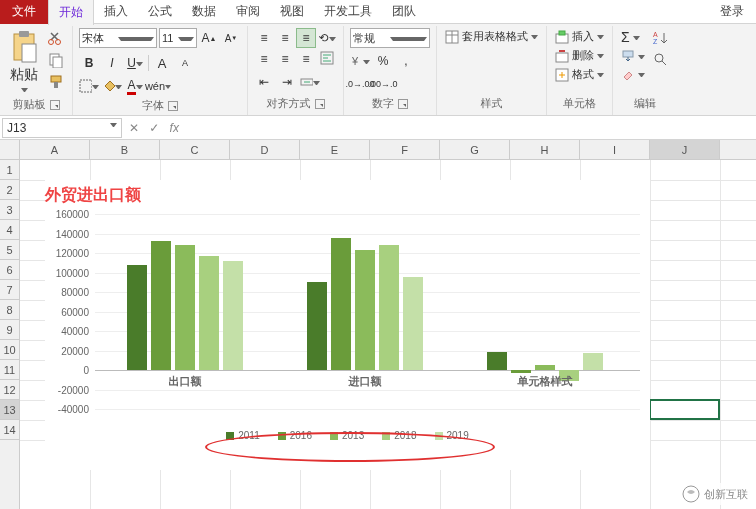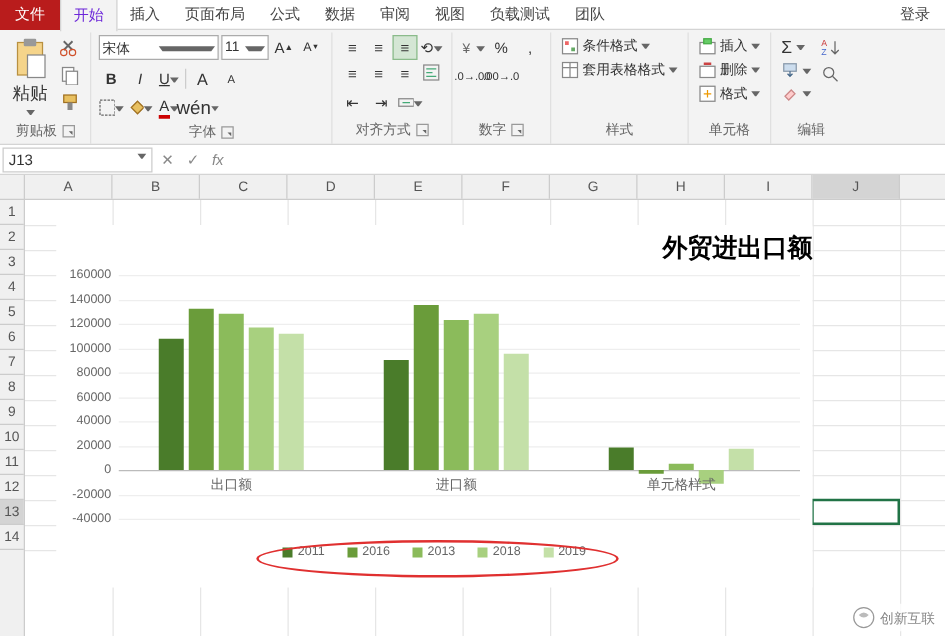--- a/index.html
+++ b/index.html
@@ -58,49 +58,48 @@
 .row-header { height: 20px; border-bottom: 1px solid #ccc; text-align: center; font-size: 11px; color: #555; line-height: 20px; }
 .row-header.sel { background: #d4d4d4; }
 .corner { position: absolute; left: 0; top: 0; width: 20px; height: 20px; background: #f0f0f0; border-right: 1px solid #ccc; border-bottom: 1px solid #ccc; }
 .cells { position: absolute; left: 20px; top: 20px; right: 0; bottom: 0; }
 .grid-line-v { position: absolute; top: 0; bottom: 0; border-right: 1px solid #e6e6e6; }
 .grid-line-h { position: absolute; left: 0; right: 0; border-bottom: 1px solid #e6e6e6; }
 .sel-cell { position: absolute; border: 2px solid #217346; background: #fff; }
 
 
 .chart-area { position: absolute; left: 25px; top: 20px; width: 605px; height: 290px; background: #fff; }
-.chart-title { text-align: right; font-size: 20px; font-weight: bold; padding: 5px 0 8px 0; color: #000000; }
+.chart-title { text-align: left; font-size: 16px; font-weight: bold; padding: 5px 0 8px 0; color: #ef4444; }
 .plot { position: relative; height: 210px; margin-left: 50px; margin-right: 10px; }
 .y-axis { position: absolute; left: -50px; top: 0; bottom: 15px; width: 48px; }
 .y-tick { position: absolute; right: 4px; font-size: 10px; color: #666; transform: translateY(-50%); }
 .grid-h { position: absolute; left: 0; right: 0; border-top: 1px solid #eee; }
 .baseline { border-top: 1px solid #bbb; }
 .bars { position: absolute; left: 0; right: 0; top: 0; bottom: 15px; }
 .bar { position: absolute; bottom: 0; width: 20px; }
-.cat-label { position: absolute; font-size: 11px; color: #666; transform: translateX(-50%); }
+.cat-label { position: absolute; font-size: 11px; color: #666; transform: translateX(-50%); font-weight: bold; }
 .legend { display: flex; justify-content: center; gap: 18px; padding: 6px 0; position: relative; }
 .legend-item { display: flex; align-items: center; gap: 4px; font-size: 10px; color: #666; }
 .legend-swatch { width: 8px; height: 8px; }
 .red-ellipse { position: absolute; border: 2px solid #e03030; border-radius: 50%; }
 
 .watermark { position: absolute; right: 4px; bottom: 4px; display: flex; align-items: center; gap: 4px; font-size: 11px; color: #888; background: rgba(255,255,255,0.8); padding: 2px 4px; }
 </style>
 </head>
 <body>
 
 <div class="ribbon-tabs">
   <div class="tab file">文件</div>
   <div class="tab active">开始</div>
   <div class="tab">插入</div>
-  <div class="tab">页面布局</div>
   <div class="tab">公式</div>
   <div class="tab">数据</div>
   <div class="tab">审阅</div>
   <div class="tab">视图</div>
-  <div class="tab">负载测试</div>
+  <div class="tab">开发工具</div>
   <div class="tab">团队</div>
   <div class="login">登录</div>
 </div>
 
 <div class="ribbon">
 
   <div class="group">
     <div class="group-body">
       <div class="big-btn">
         <svg width="28" height="34">
@@ -135,21 +134,21 @@
     </div>
     <div class="group-label">
         <span>剪贴板</span>
         <span class="corner-exp"></span>
       </div>
   </div>
 
   <div class="group">
     <div class="group-body" style="flex-direction:column;gap:3px;">
       <div class="font-row">
-        <div class="combo" style="width:96px">
+        <div class="combo" style="width:78px">
             <span>宋体</span>
             <span class="drop"></span>
           </div>
         <div class="combo" style="width:38px">
             <span>11</span>
             <span class="drop"></span>
           </div>
         <div class="icon-btn" style="font-size:12px;">A<sup style="font-size:7px">▲</sup></div>
         <div class="icon-btn" style="font-size:10px;">A<sup style="font-size:6px">▼</sup></div>
       </div>
@@ -171,21 +170,21 @@
         <div class="icon-btn">
             <svg width="14" height="14">
               <path d="M3 7 L8 2 L13 7 L8 12 Z" fill="#e8c060" stroke="#a07020"></path>
             </svg>
             <span class="drop"></span>
           </div>
         <div class="icon-btn">
             <span style="border-bottom:3px solid #c00;">A</span>
             <span class="drop"></span>
           </div>
-        <div class="icon-btn" style="font-size:15px;">wén<span class="drop"></span></div>
+        <div class="icon-btn" style="font-size:11px;">wén<span class="drop"></span></div>
       </div>
     </div>
     <div class="group-label">
         <span>字体</span>
         <span class="corner-exp"></span>
       </div>
   </div>
 
   <div class="group">
     <div class="group-body" style="flex-direction:column;gap:3px;">
@@ -221,20 +220,24 @@
       </div>
     </div>
     <div class="group-label">
         <span>对齐方式</span>
         <span class="corner-exp"></span>
       </div>
   </div>
 
   <div class="group">
     <div class="group-body" style="flex-direction:column;gap:3px;">
+      <div class="combo number-combo">
+          <span>常规</span>
+          <span class="drop"></span>
+        </div>
       <div class="icon-row">
         <div class="icon-btn">
             <svg width="14" height="14">
               <text x="2" y="11" font-size="11" fill="#666">¥</text>
             </svg>
             <span class="drop"></span>
           </div>
         <div class="icon-btn">%</div>
         <div class="icon-btn">,</div>
       </div>
@@ -245,29 +248,20 @@
     </div>
     <div class="group-label">
         <span>数字</span>
         <span class="corner-exp"></span>
       </div>
   </div>
 
   <div class="group">
     <div class="group-body">
       <div class="small-btns">
-        <div class="small-btn">
-            <svg width="14" height="14">
-              <rect x="1" y="1" width="12" height="12" fill="#fff" stroke="#888"></rect>
-              <rect x="3" y="3" width="3" height="3" fill="#e66"></rect>
-              <rect x="8" y="8" width="3" height="3" fill="#6a6"></rect>
-            </svg>
-            <span>条件格式</span>
-            <span class="drop"></span>
-          </div>
         <div class="small-btn">
             <svg width="14" height="14">
               <rect x="1" y="1" width="12" height="12" fill="#fff" stroke="#888"></rect>
               <line x1="1" y1="5" x2="13" y2="5" stroke="#888"></line>
               <line x1="7" y1="1" x2="7" y2="13" stroke="#888"></line>
             </svg>
             <span>套用表格格式</span>
             <span class="drop"></span>
           </div>
       </div>

